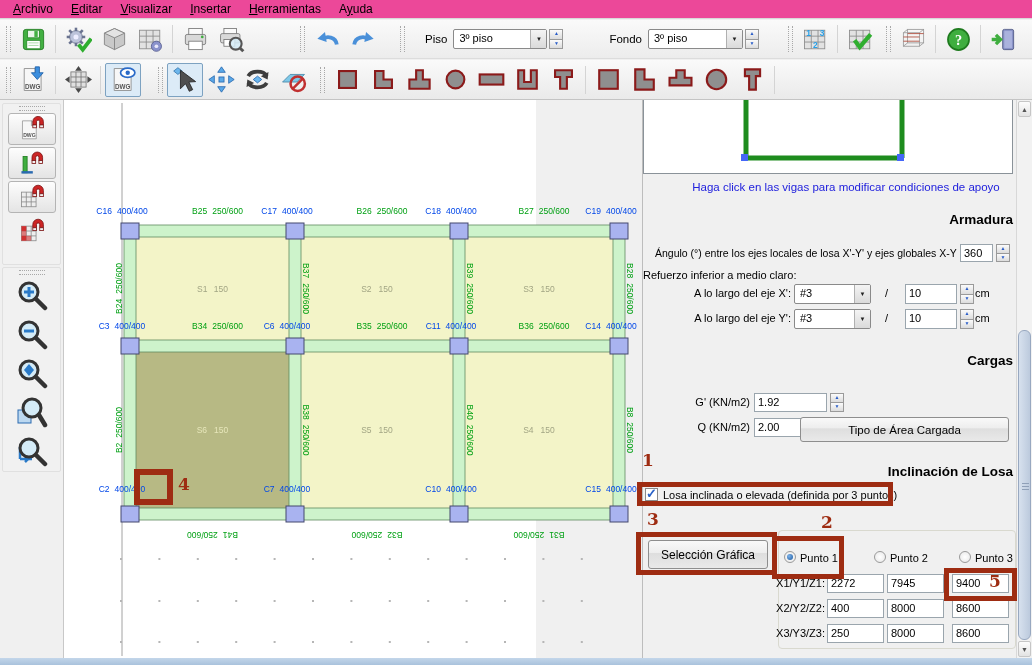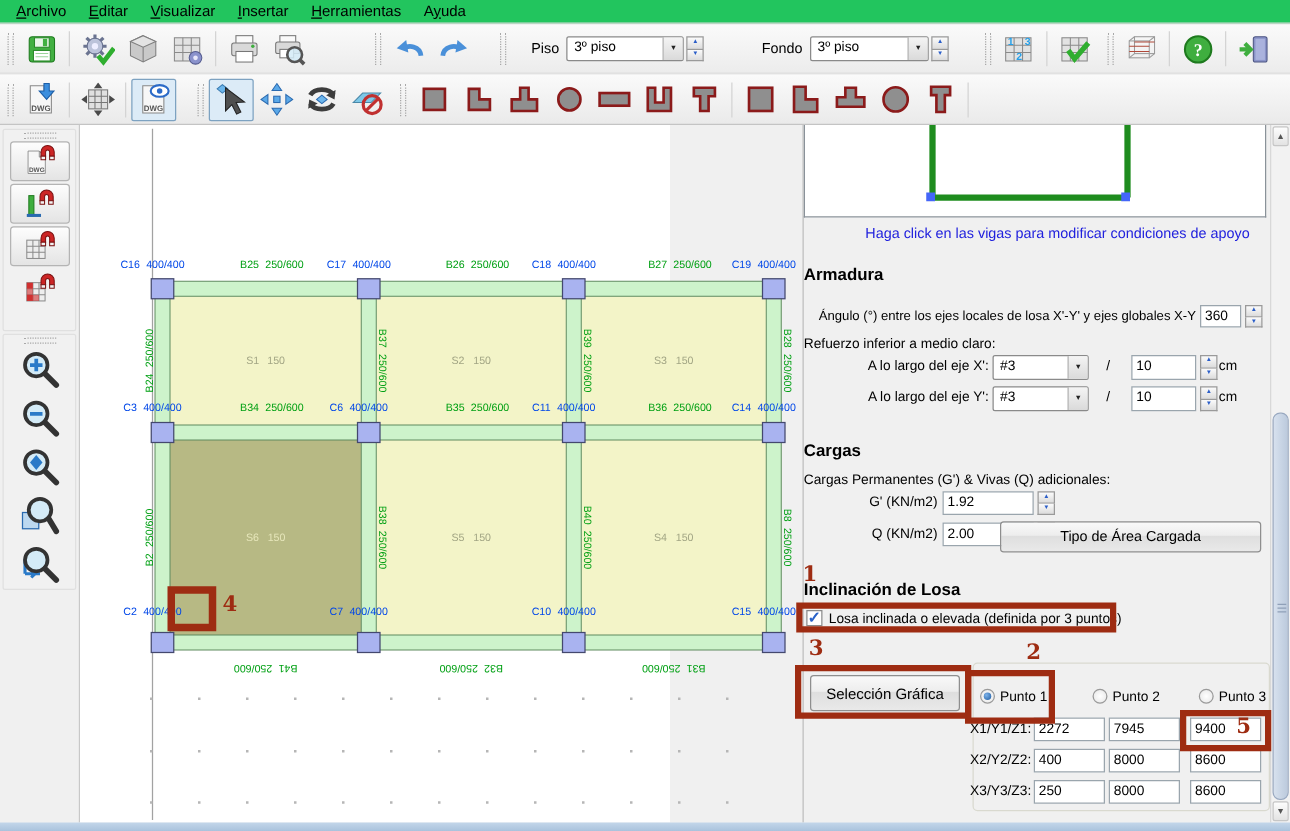--- a/index.html
+++ b/index.html
@@ -1,21 +1,21 @@
 <!DOCTYPE html>
 <html><head>
 <meta charset="utf-8">
 <style>
   * { margin:0; padding:0; box-sizing:border-box; }
   body { background:#888; }
   #app { position:relative; width:1032px; height:665px; background:#f0f0f0;
          font-family:"Liberation Sans", sans-serif; overflow:hidden; font-size:11px; color:#000; }
 
   
-  #menubar { position:absolute; left:0; top:0; width:1032px; height:19px; background:#22c55e;
+  #menubar { position:absolute; left:0; top:0; width:1032px; height:19px; background:#ec4899;
              border-bottom:1px solid #d9d9d9; display:flex; align-items:center; padding-left:4px; font-size:12px; }
   .menu-item { padding:1px 9px 2px; cursor:default; }
 
   
   #toolbar1 { position:absolute; left:0; top:20px; width:1032px; height:39px;
               background:linear-gradient(#fafafa,#ececec); border-bottom:1px solid #dcdcdc; }
   #toolbar2 { position:absolute; left:0; top:60px; width:1032px; height:40px;
               background:linear-gradient(#fafafa,#eaeaea); border-bottom:1px solid #c4c4c4; }
   .tgroup { position:absolute; top:0; height:100%; display:flex; align-items:center; }
   .grip { width:5px; height:26px; border-left:1px dotted #a8a8a8; border-right:1px dotted #a8a8a8; margin:0 4px 0 2px; }
@@ -46,21 +46,21 @@
 
   
   #canvas { position:absolute; left:63px; top:100px; width:473px; height:558px; background:#fff;
             border-left:1px solid #c8c8c8; }
   #plan { position:absolute; left:0; top:0; }
 
   
   #rightpanel { position:absolute; left:642px; top:100px; width:374px; height:558px; background:#f0f0f0;
                 border-left:1px solid #bdbdbd; }
   .abs { position:absolute; }
-  .heading { width:370px; text-align:left; font-weight:bold; font-size:13.5px; }
+  .heading { width:370px; text-align:right; font-weight:bold; font-size:13.5px; }
   .link-label { width:370px; text-align:center; font-size:11.5px;padding-left:36px; }
   .rlabel { font-size:11px; }
   .field { background:#fff; border:1px solid #9aa5ad; font-size:11px; padding:2px 3px; }
   .btn { border:1px solid #8e8e8e; border-radius:3px; color:#000;
          background:linear-gradient(#f9f9f9 0%, #ededed 45%, #dedede 46%, #e9e9e9 100%);
          display:flex; align-items:center; justify-content:center; }
   .cb { width:13px; height:13px; background:#fff; border:1px solid #8a8a8a; position:relative; }
   .cb::after { content:"\2713"; position:absolute; left:0px; top:-3px; font-size:13px; font-weight:bold; color:#2a62c8; }
   .radio { width:12px; height:12px; border-radius:50%; border:1px solid #9a9a9a; background:radial-gradient(#ffffff,#e6e6e6); }
   .radio.sel::after { content:""; display:block; width:6px; height:6px; margin:2px; border-radius:50%;
@@ -739,21 +739,20 @@
   <div class="abs spin" style="left:994px;top:244px;height:18px">
       <div>▲</div>
       <div>▼</div>
     </div>
 
   <div class="abs rlabel" style="left:643px;top:269px">Refuerzo inferior a medio claro:</div>
 
   <div id="ejerows"></div>
 
   <div class="abs heading" style="left:643px;top:353px">Cargas</div>
-  <div class="abs rlabel" style="left:643px;top:378px">Cargas Permanentes (G') &amp; Vivas (Q) adicionales:</div>
 
   <div class="abs rlabel" style="left:655px;top:396px;width:95px;text-align:right">G' (KN/m2)</div>
   <div class="abs field" style="left:754px;top:393px;width:73px;height:19px">1.92</div>
   <div class="abs spin" style="left:828px;top:393px;height:19px">
       <div>▲</div>
       <div>▼</div>
     </div>
 
   <div class="abs rlabel" style="left:655px;top:421px;width:95px;text-align:right">Q (KN/m2)</div>
   <div class="abs field" style="left:754px;top:418px;width:73px;height:19px">2.00</div>

